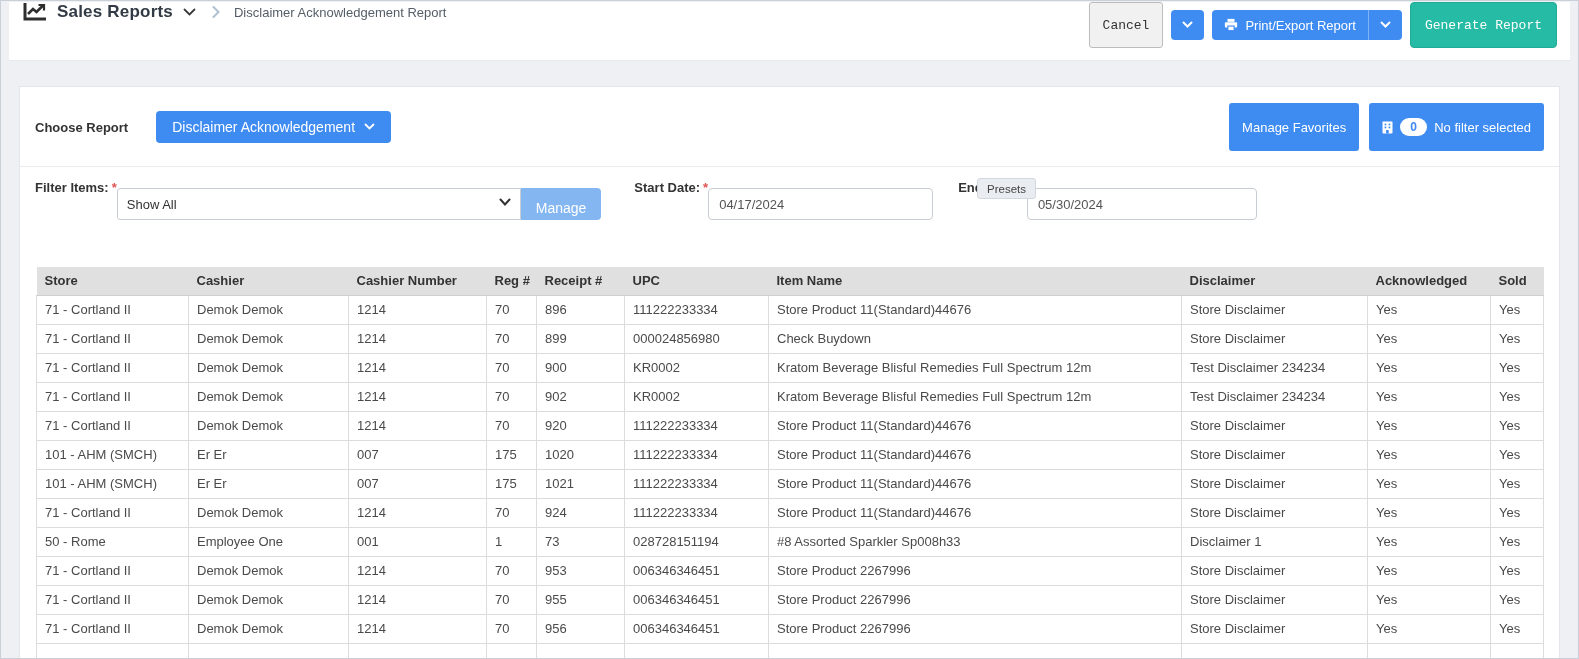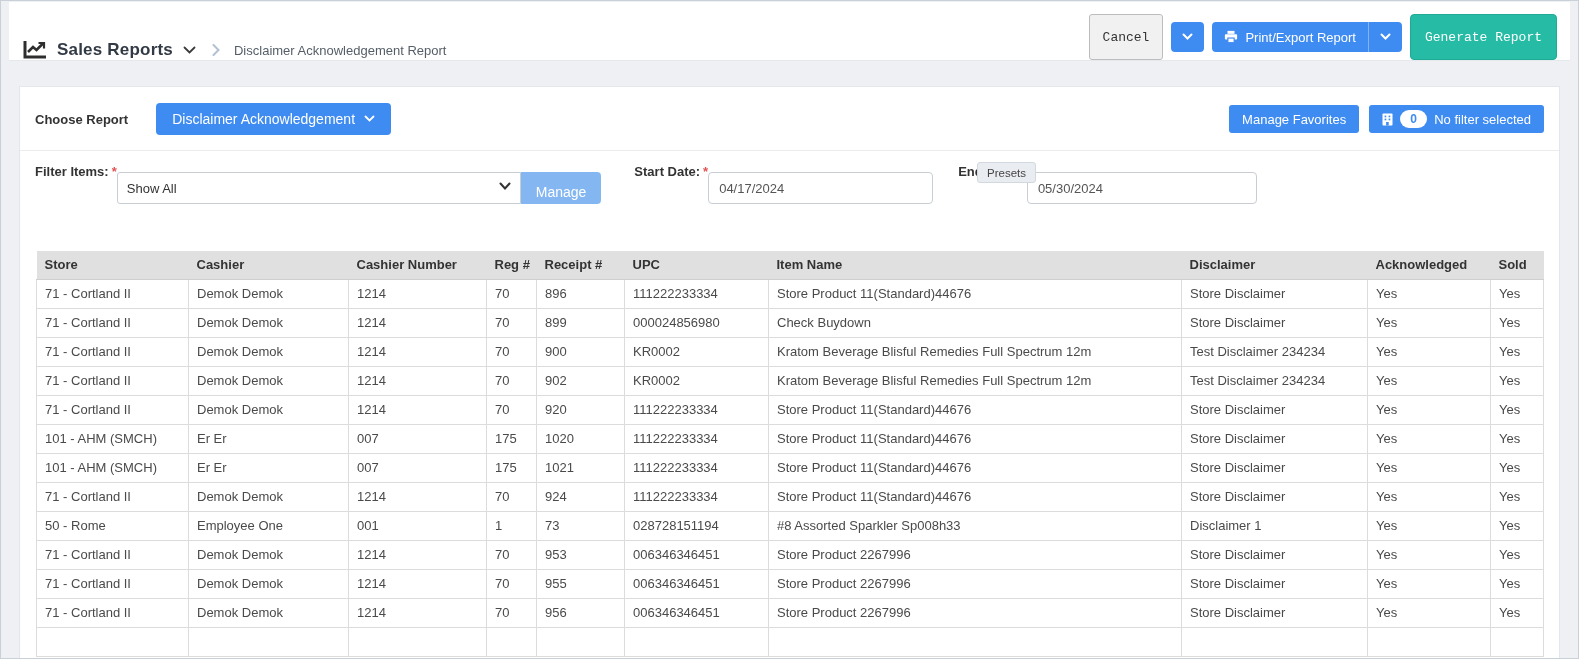--- a/index.html
+++ b/index.html
@@ -6,21 +6,21 @@
   html,body { margin:0; padding:0; }
   body {
     width: 1579px; height: 659px; overflow: hidden; position: relative;
     background: #eef0f4; border: 1px solid #c9d0d8;
     font-family: "Liberation Sans", sans-serif; color: #333;
   }
   
   .topbar {
     position: absolute; top: 1px; left: 8px; right: 8px; height: 59px;
     background: #fff; border-bottom: 1px solid #e6e9ec;
-    display: flex; align-items: flex-end; justify-content: space-between;
+    display: flex; align-items: flex-start; justify-content: space-between;
     padding: 0 13px 0 14px;
   }
   .topbar-left { display: flex; align-items: center; }
   .page-title { font-size: 17px; font-weight: 700; color: #323a45; margin: 0 10px; letter-spacing: .2px; }
   .title-caret { margin-right: 16px; display: inline-flex; align-items: center; cursor: pointer; }
   .crumb-caret { margin-right: 14px; display: inline-flex; align-items: center; }
   .breadcrumb { font-size: 13px; color: #555e68; }
   .topbar-right { display: flex; align-items: center; gap: 8px; }
   .btn { height: 46px; font-size: 13px; border-radius: 3px; cursor: pointer;
          display: inline-flex; align-items: center; font-family: Liberation Mono, monospace; }
@@ -39,21 +39,21 @@
     display: flex; align-items: center; justify-content: space-between;
     padding: 16px 15px 15px 15px; border-bottom: 1px solid #ececec;
   }
   .choose-left { display: flex; align-items: center; }
   .choose-label { font-size: 13px; font-weight: 700; color: #333; margin-right: 28px; }
   .btn-report { background: #3e8bf2; color: #fff; border: none; border-radius: 4px;
                 height: 32px; padding: 0 16px; font-size: 14px; display: inline-flex;
                 align-items: center; gap: 9px; cursor: pointer; font-family: inherit; }
   .choose-right { display: flex; align-items: center; gap: 10px; }
   .btn-blue { background: #3e8bf2; color: #fff; border: none; border-radius: 3px;
-              height: 28px; padding: 0 13px; font-size: 13px; display: inline-flex;
+              height: 48px; padding: 0 13px; font-size: 13px; display: inline-flex;
               align-items: center; gap: 7px; cursor: pointer; font-family: inherit; }
   .pill { background: #fff; color: #3e8bf2; border-radius: 9px; min-width: 27px; height: 18px;
           display: inline-flex; align-items: center; justify-content: center;
           font-size: 12px; font-weight: 700; padding: 0 7px; }
   
   .filter-section { position: relative; display: flex; padding: 13px 15px 0 15px; }
   .fgroup { display: flex; flex-direction: row; }
   .fgroup .flabel { font-size: 13px; font-weight: 700; color: #333; height: 18px; }
   .req { color: #e05252; margin-left: 3px; }
   .input-row { display: flex; margin-top: 8px; }

